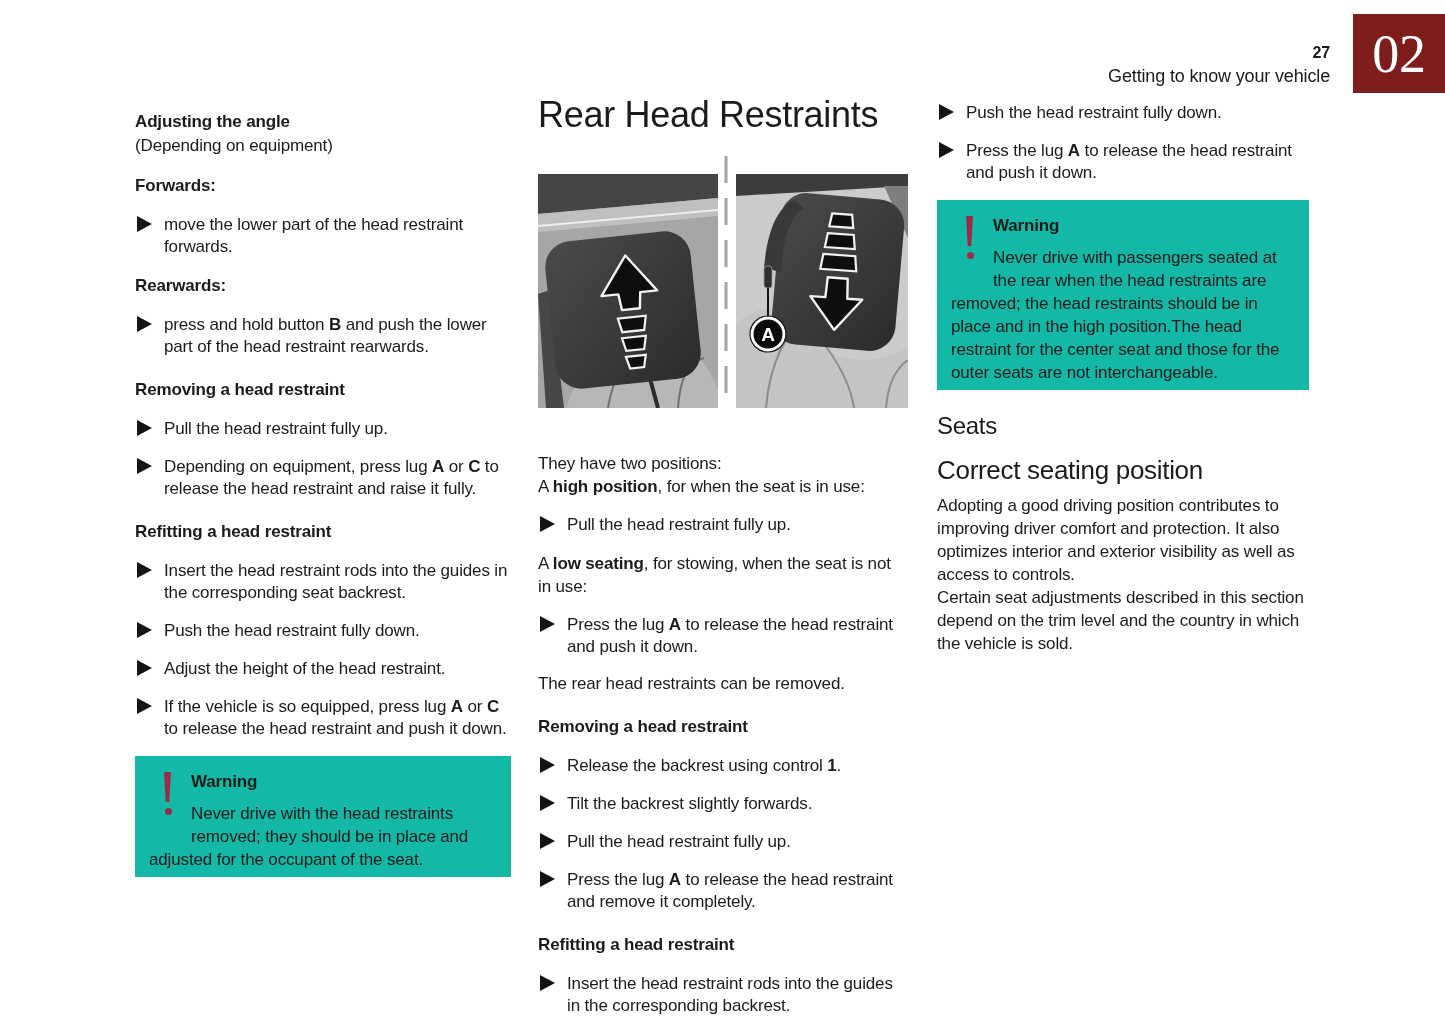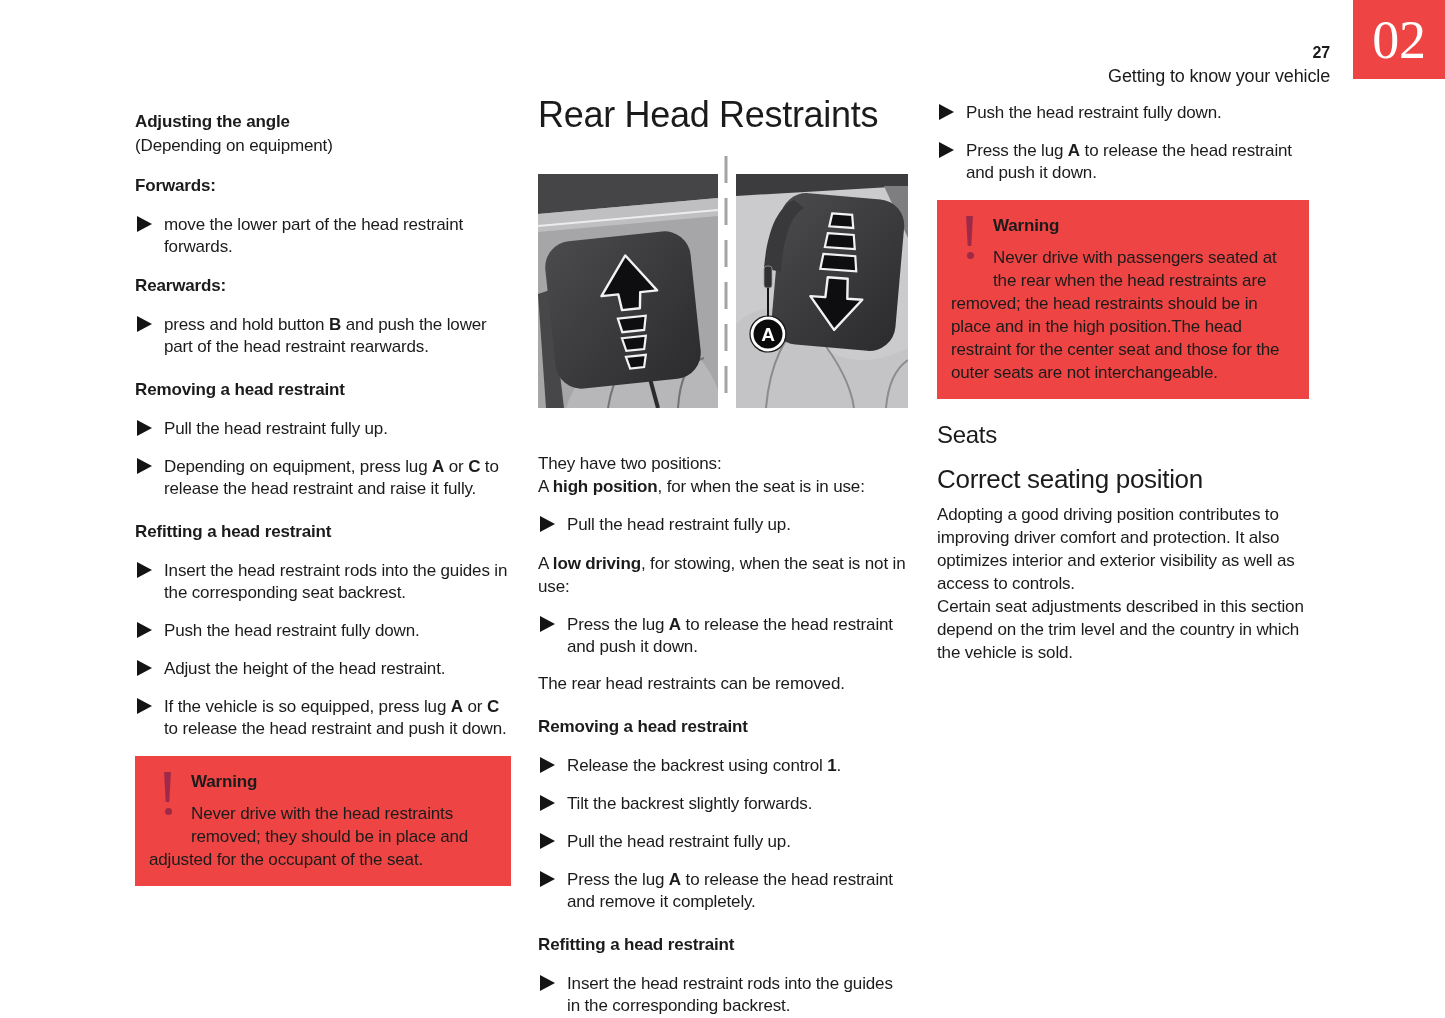--- a/index.html
+++ b/index.html
@@ -11,21 +11,21 @@
   }
   .col{position:absolute;}
   .col-left{left:135px;top:110px;width:376px;}
   .col-mid{left:538px;top:98px;width:370px;}
   .col-right{left:937px;top:95px;width:372px;}
 
   
   .page-num{position:absolute;top:44px;right:115px;font-weight:bold;font-size:16px;line-height:18px;margin-left:15px;}
   .header-line{position:absolute;top:65px;right:115px;font-size:18px;line-height:22px;}
   .chapter-tab{
-    position:absolute;top:0;right:0;width:92px;height:79px;background:#ef4444;
+    position:absolute;top:14px;right:0;width:92px;height:79px;background:#7f1d1d;
     color:#fff;display:flex;align-items:center;justify-content:center;
     font-family:"Liberation Serif","DejaVu Serif",serif;font-size:54px;line-height:1;
   }
 
   
   .bold-head{font-weight:bold;line-height:24px;}
   .sub-line{line-height:24px;}
   .sec-title{font-weight:bold;margin-top:20px;line-height:24px;}
   .label-head{font-weight:bold;margin-top:16px;line-height:24px;}
   .h1{font-size:36px;line-height:34px;font-weight:400;letter-spacing:-0.3px;}
@@ -39,21 +39,21 @@
   
   .bullet{display:flex;margin-top:16px;}
   .bullet.first{margin-top:7px;}
   .tri{
     flex:0 0 auto;width:0;height:0;margin:2px 12px 0 2px;
     border-left:15px solid #141414;border-top:8.5px solid transparent;border-bottom:8.5px solid transparent;
   }
   .btext{flex:1;line-height:22px;}
 
   
-  .warning-box{background:#ef4444;margin-top:16px;padding:13px 14px 15px 14px;}
+  .warning-box{background:#14b8a6;margin-top:16px;padding:13px 14px 6px 14px;}
   .warning-box::after{content:"";display:block;clear:both;}
   .warn-icon{float:left;width:42px;height:58px;position:relative;}
   .warn-bar{position:absolute;left:14px;top:3px;width:9px;height:30px;background:#9e2a4a;
     clip-path:polygon(12% 0,88% 0,70% 100%,30% 100%);}
   .warn-dot{position:absolute;left:16px;top:39px;width:7px;height:7px;border-radius:50%;background:#9e2a4a;}
   .warn-title{font-weight:bold;padding-top:2px;margin-bottom:9px;line-height:22px;}
   .warn-body{line-height:23px;}
 
   .figure-wrap{margin-top:24px;}
   b{font-weight:bold;}
@@ -200,21 +200,21 @@
   <div class="intro">
     <div>They have two positions:</div>
     <div>A <b>high position</b>, for when the seat is in use:</div>
   </div>
 
   <div class="bullet">
     <span class="tri"></span>
     <span class="btext">Pull the head restraint fully up.</span>
   </div>
 
-  <div class="txt-block">A <b>low driving</b>, for stowing, when the seat is not in use:</div>
+  <div class="txt-block">A <b>low seating</b>, for stowing, when the seat is not in use:</div>
 
   <div class="bullet">
     <span class="tri"></span>
     <span class="btext">Press the lug <b>A</b> to release the head restraint and push it down.</span>
   </div>
 
   <div class="note">The rear head restraints can be removed.</div>
 
   <div class="sec-title">Removing a head restraint</div>
   <div class="bullet">

